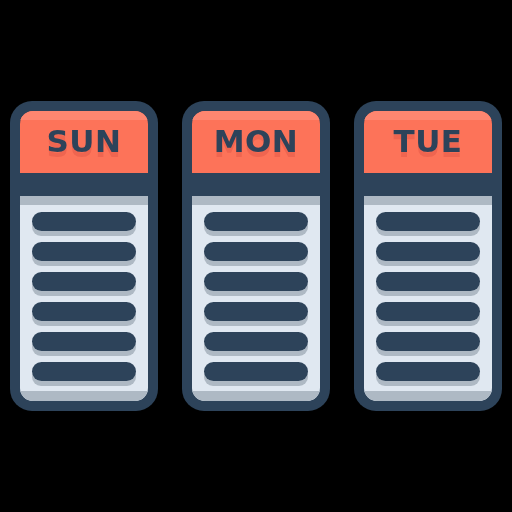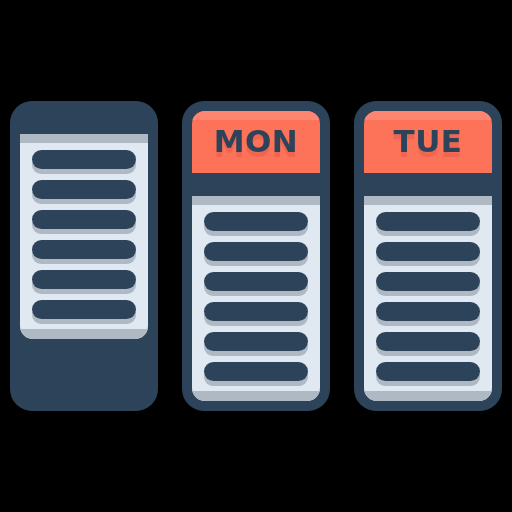--- a/index.html
+++ b/index.html
@@ -166,20 +166,24 @@
     border-radius: 10px;
   }
 </style>
 </head>
 <body>
 
 <div id="icon-stage">
   <div class="cards-row">
 
     <div class="day-card pos-0">
+      <div class="card-header">
+        <div class="header-highlight"></div>
+        <div class="day-label">SUN</div>
+      </div>
       <div class="card-divider"></div>
       <div class="card-body">
         <div class="body-top-strip"></div>
         <div class="lines-wrap">
           <div class="line-row">
             <div class="line-shadow"></div>
             <div class="line-bar"></div>
           </div>
           <div class="line-row">
             <div class="line-shadow"></div>

